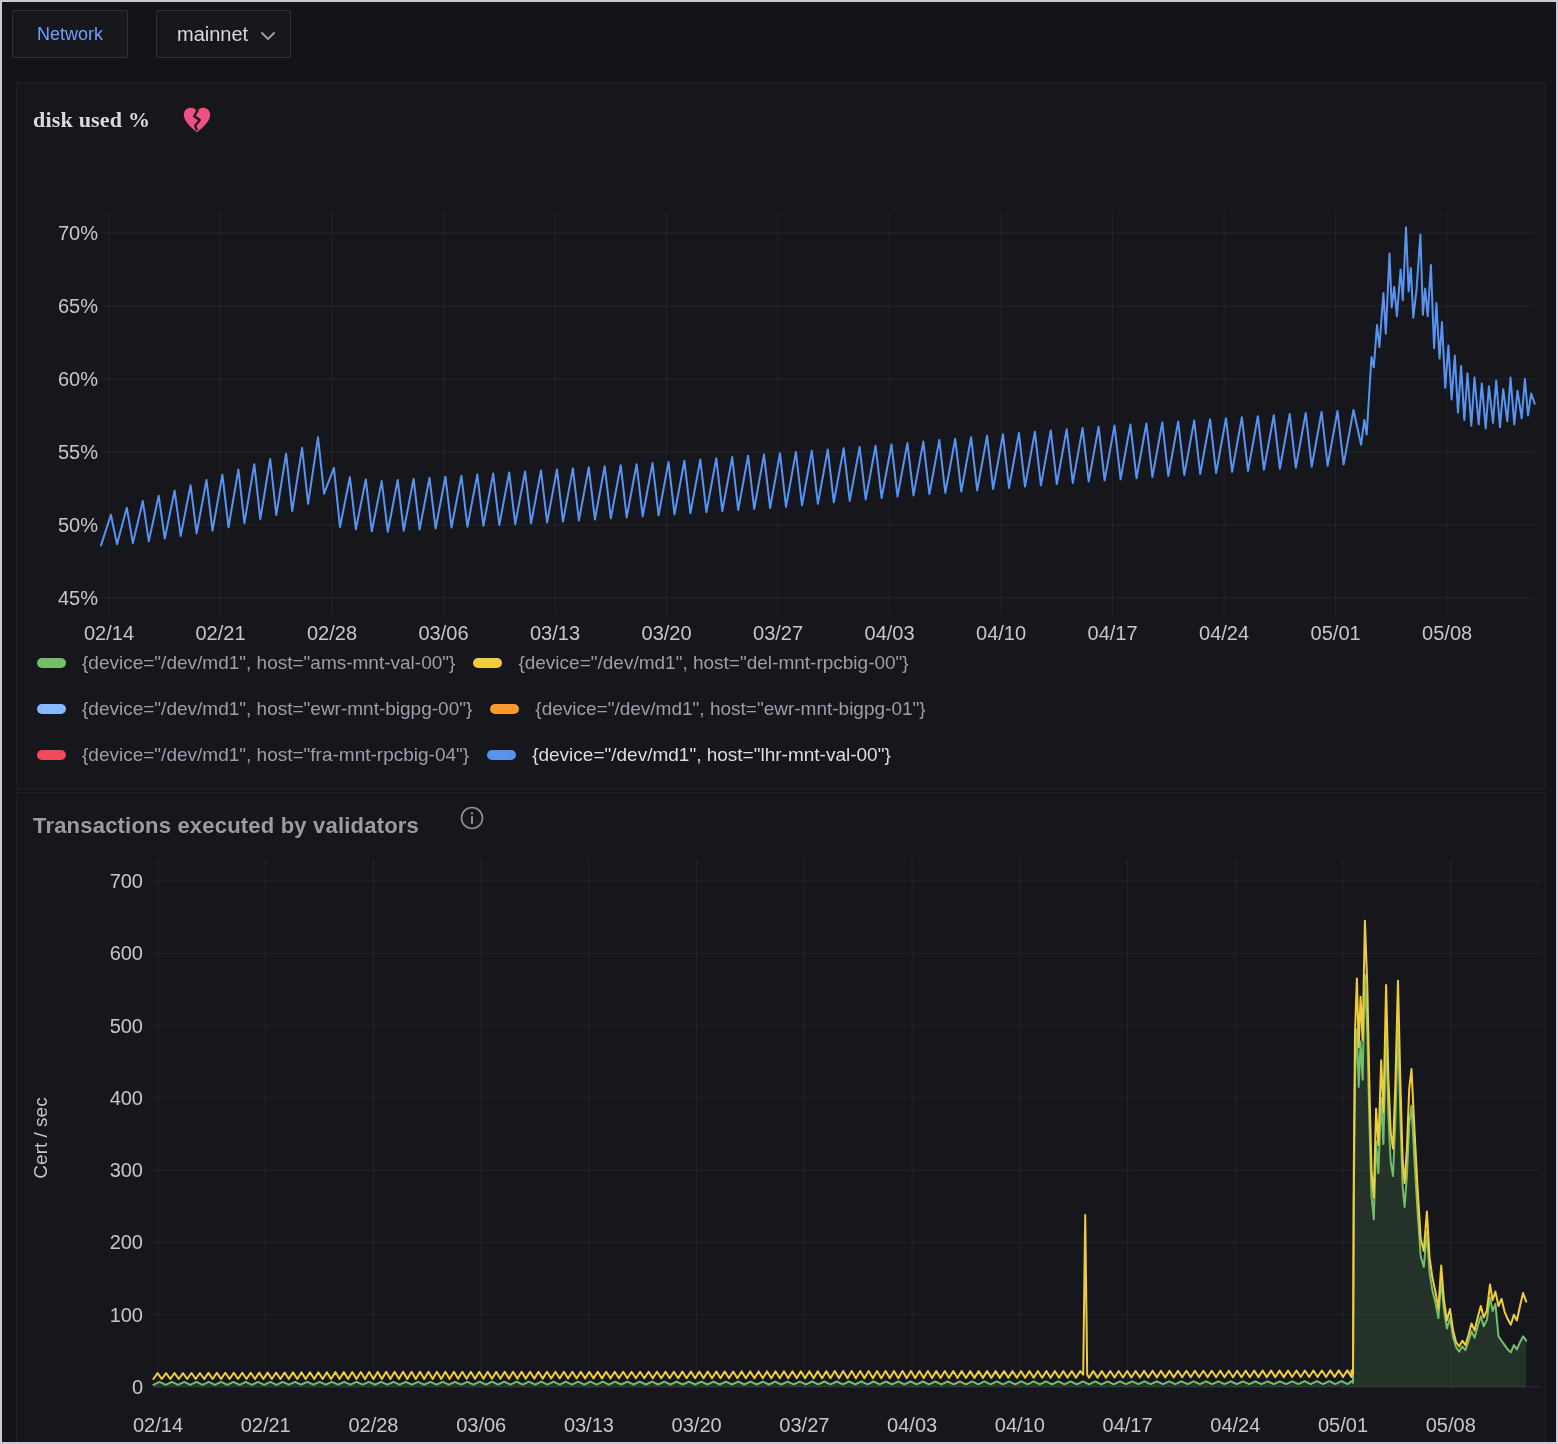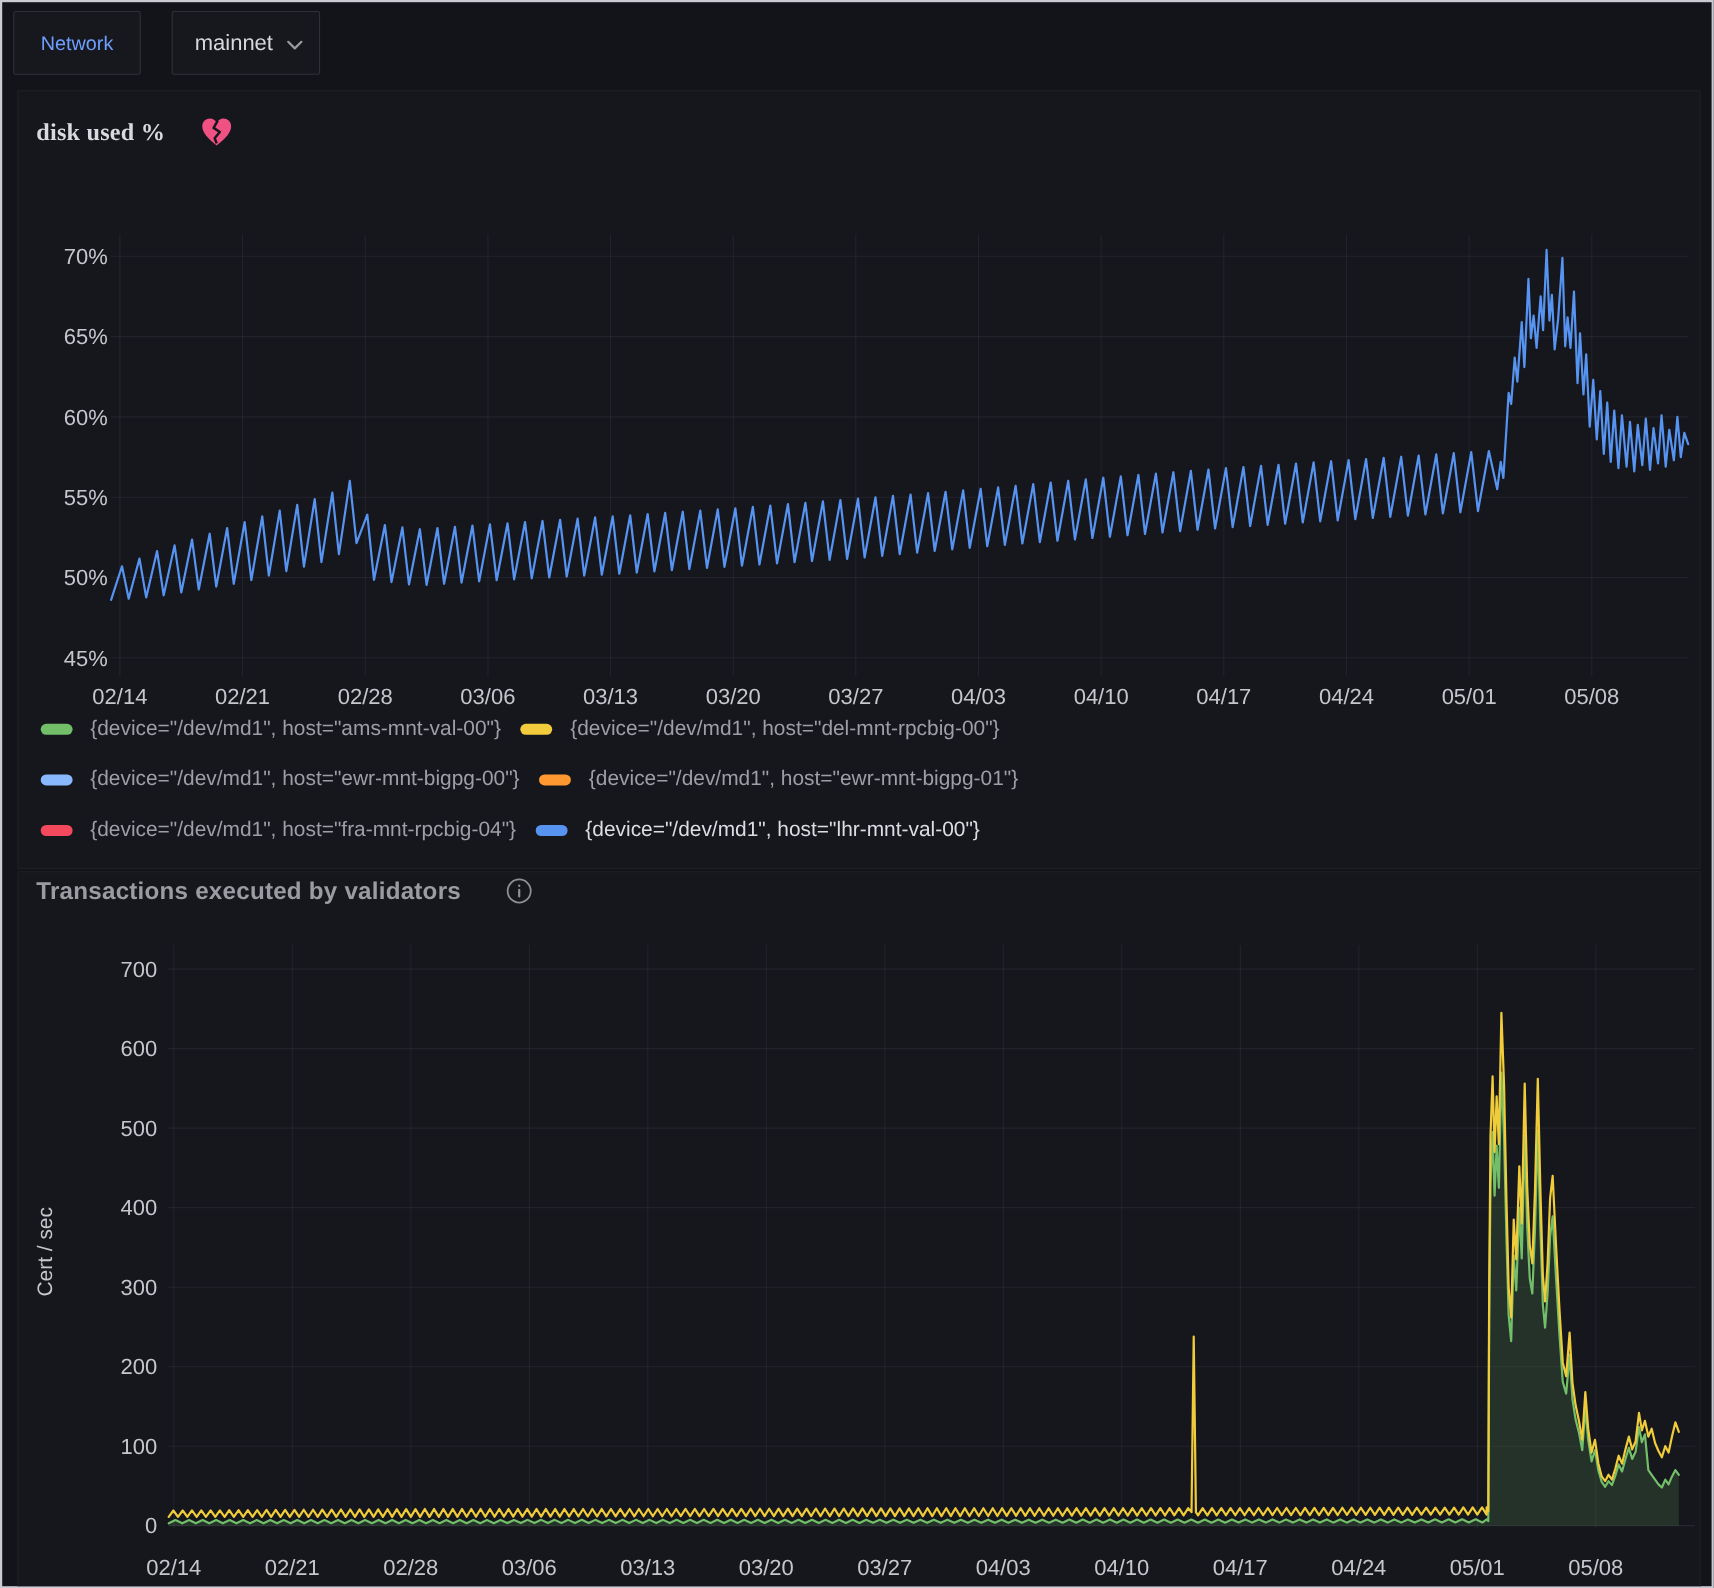--- a/index.html
+++ b/index.html
@@ -1,31 +1,31 @@
 <!DOCTYPE html>
 <html><head>
 <meta charset="utf-8">
 <style>
   * { margin:0; padding:0; box-sizing:border-box; }
   body { background:#0c0d10; font-family:"Liberation Sans", sans-serif; }
   .page { position:relative; width:1558px; height:1444px; background:#131419;
           border:2px solid #c9cad2; overflow:hidden; }
-  .var-box { position:absolute; top:8px; height:58px; display:flex; align-items:center;
+  .var-box { position:absolute; top:8px; height:48px; display:flex; align-items:center;
              background:#17181e; border:1px solid #303138; border-radius:2px; }
   .var-label { color:#6e9fff; font-size:18px; font-weight:500; padding:0 24px; }
   .var-value { color:#d8d9de; font-size:20px; font-weight:500; padding:0 6px 0 20px; }
   .chev { margin:4px 14px 0 6px; }
   .panel { position:absolute; left:14px; width:1530px; background:#16171d; border:1px solid #1f2026; }
   #panel-disk { top:80px; height:708px; }
   #panel-tx { top:790px; height:652px; }
   .panel-title-row { position:absolute; display:flex; align-items:center; z-index:3; }
   #panel-disk .panel-title-row { left:16px; top:22px; gap:32px;font-family:Liberation Serif, serif; }
   #panel-tx .panel-title-row { left:16px; top:4px; gap:40px; }
   .panel-title { font-size:22px; font-weight:600; color:#d9dadf; letter-spacing:.2px; }
-  #panel-tx .panel-title { color:#9b9ca2; }
+  #panel-tx .panel-title { color:#9b9ca2;margin-top:16px; }
   .chart-svg { position:absolute; left:0; top:0; }
   .legend { position:absolute; left:20px; top:568px; font-size:19px; color:#9d9ea6; }
   .legend-row { display:flex; align-items:center; height:24px; margin-bottom:22px; }
   .legend-item { display:flex; align-items:center; margin-right:18px; cursor:pointer; }
   .legend-item.bright .legend-label { color:#dcdde3; }
   .swatch { width:29px; height:10px; border-radius:5px; margin-right:16px; flex:none; }
   .legend-label { white-space:nowrap; }
 </style>
 </head>
 <body>

